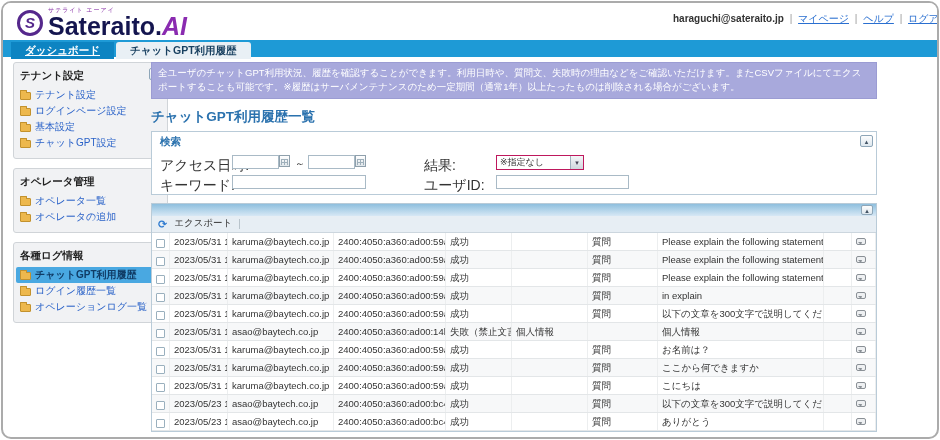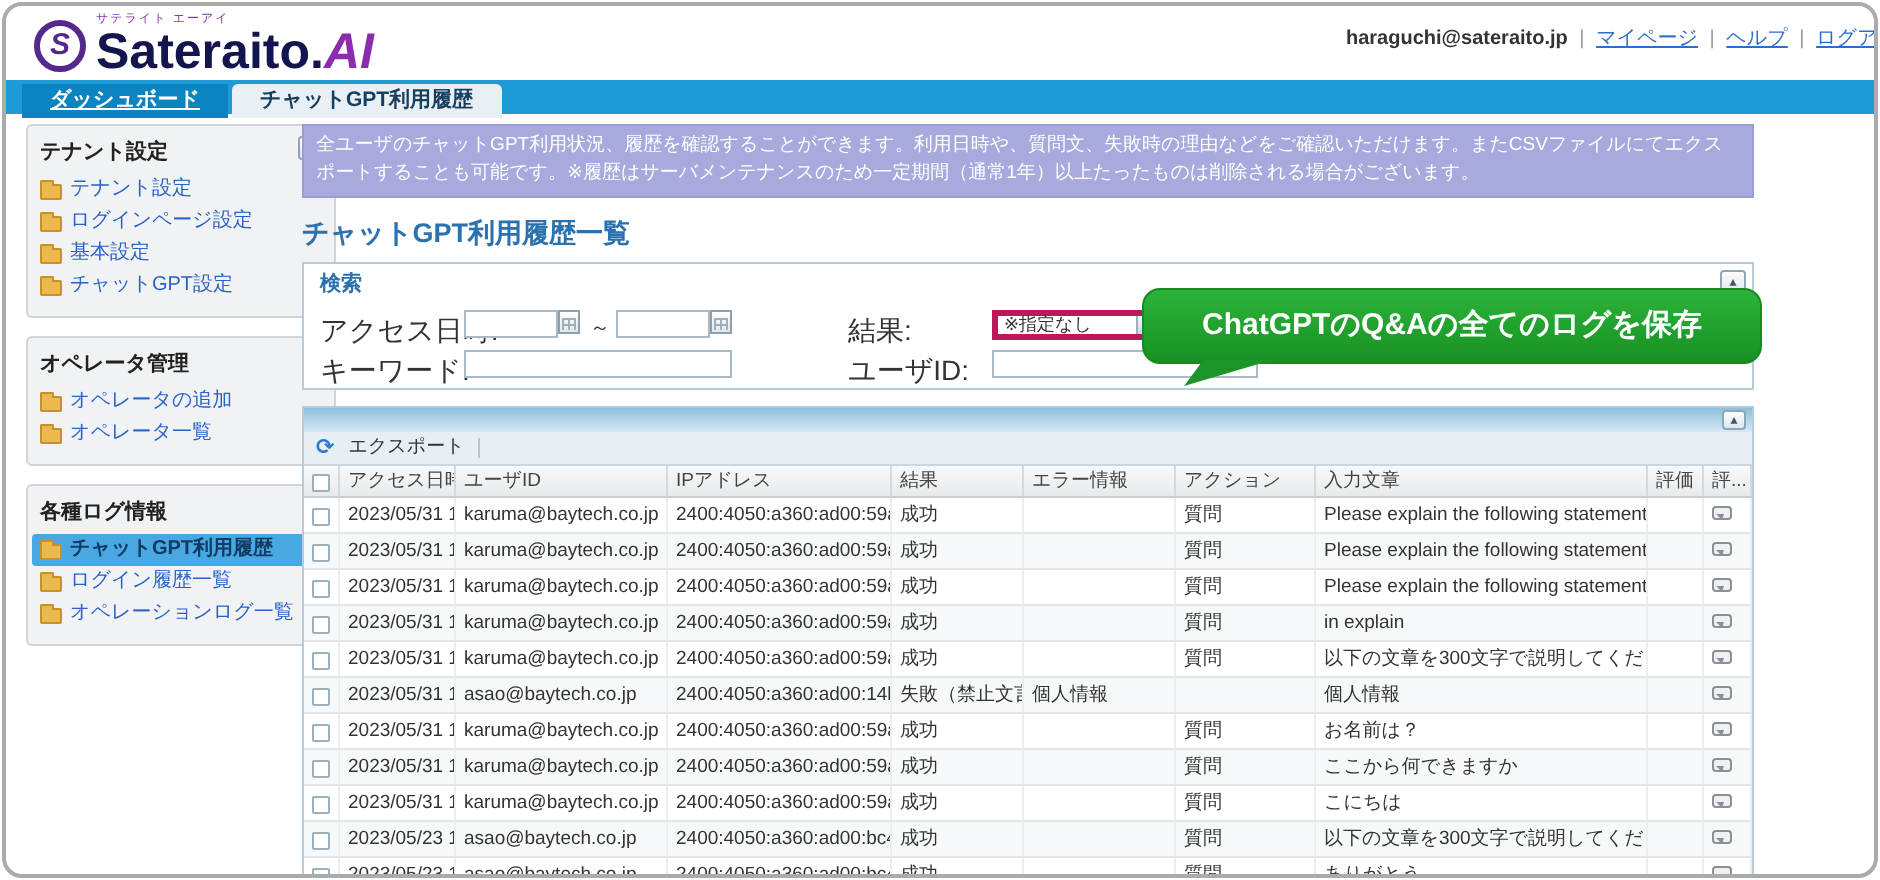--- a/index.html
+++ b/index.html
@@ -63,21 +63,21 @@
   .f-label { position:absolute; font-size:14px; color:#333; }
   .t-input { position:absolute; border:1px solid #a9bac6; height:14px; font-size:9.5px;
     padding:0 2px; background:#fff; }
   .cal-icon { position:absolute; width:11px; height:12px; border:1px solid #8fa0ac;
     background:linear-gradient(#fff,#dfe6ea); cursor:pointer; }
   .cal-icon::after { content:""; position:absolute; left:1px; right:1px; top:3px; bottom:1px;
     background:
       repeating-linear-gradient(90deg,#9fb0bb 0 1px,transparent 1px 3px),
       repeating-linear-gradient(#9fb0bb 0 1px,transparent 1px 3px); }
   .tilde { position:absolute; font-size:10px; color:#333; }
-  .select { position:absolute; display:flex; align-items:center; border:3px solid #be185d;
+  .select { position:absolute; display:flex; align-items:center; border:1px solid #be185d;
     background:#fff; height:15px; cursor:pointer; }
   .sel-text { flex:1; padding:0 3px; font-size:9px; color:#333; white-space:nowrap; overflow:hidden; }
   .sel-btn { width:13px; height:100%; background:linear-gradient(#f4f6f8,#cfd8de);
     border-left:1px solid #9fb0bc; font-size:7px; text-align:center; line-height:13px; color:#445; }
 
   
   .callout { position:absolute; left:420px; top:82px; width:310px; height:38px; z-index:10;
     background:linear-gradient(#2cb33a,#189122); border:1px solid #178a20; border-radius:9px;
     color:#fff; font-weight:bold; font-size:15px; text-align:center; line-height:36px;
     white-space:nowrap; }
@@ -155,25 +155,25 @@
           </div>
           <div class="side-item">
             <span class="folder-icon"></span>
             <span class="side-label">チャットGPT設定</span>
           </div>
         </div>
         <div class="side-box">
           <div class="side-title">オペレータ管理</div>
           <div class="side-item">
             <span class="folder-icon"></span>
+            <span class="side-label">オペレータ一覧</span>
+          </div>
+          <div class="side-item">
+            <span class="folder-icon"></span>
             <span class="side-label">オペレータの追加</span>
-          </div>
-          <div class="side-item">
-            <span class="folder-icon"></span>
-            <span class="side-label">オペレータ一覧</span>
           </div>
         </div>
         <div class="side-box">
           <div class="side-title">各種ログ情報</div>
           <div class="side-item selected">
             <span class="folder-icon"></span>
             <span class="side-label">チャットGPT利用履歴</span>
           </div>
           <div class="side-item">
             <span class="folder-icon"></span>
@@ -216,32 +216,20 @@
 
       <div class="list-panel">
         <div class="strip">
           <span class="mini-btn">▴</span>
         </div>
         <div class="ltoolbar">
           <span class="refresh">⟳</span>
           <span class="tool-link">エクスポート</span>
           <span class="vdiv"></span>
         </div>
-        <div class="thead" id="thead">
-            <div class="th" style="width: 18px;"><span class="cb"></span></div>
-            <div class="th" style="width: 58px;">アクセス日時</div>
-            <div class="th" style="width: 106px;">ユーザID</div>
-            <div class="th" style="width: 112px;">IPアドレス</div>
-            <div class="th" style="width: 66px;">結果</div>
-            <div class="th" style="width: 76px;">エラー情報</div>
-            <div class="th" style="width: 70px;">アクション</div>
-            <div class="th" style="width: 166px;">入力文章</div>
-            <div class="th" style="width: 28px;">評価</div>
-            <div class="th" style="width: 26px;">評...</div>
-          </div>
         <div id="tbody">
             <div class="tr">
               <div class="td" style="width: 18px;"><span class="cb"></span></div>
               <div class="td" style="width: 58px;">2023/05/31 1...</div>
               <div class="td" style="width: 106px;">karuma@baytech.co.jp</div>
               <div class="td" style="width: 112px;">2400:4050:a360:ad00:59a9:cc56...</div>
               <div class="td" style="width: 66px;">成功</div>
               <div class="td" style="width: 76px;"></div>
               <div class="td" style="width: 70px;">質問</div>
               <div class="td" style="width: 166px;">Please explain the following statement in 300 words AI board (...</div>
@@ -364,19 +352,15 @@
               <div class="td" style="width: 66px;">成功</div>
               <div class="td" style="width: 76px;"></div>
               <div class="td" style="width: 70px;">質問</div>
               <div class="td" style="width: 166px;">ありがとう</div>
               <div class="td" style="width: 28px;"></div>
               <div class="td" style="width: 26px;"><span class="bubble-icon"></span></div>
             </div>
           </div>
       </div>
 
-      <div class="callout">
-        <span>ChatGPTのQ&amp;Aの全てのログを保存</span>
-        <span class="callout-tail"></span>
-      </div>
     </div>
   </div>
 </div>
 
 </body></html>

